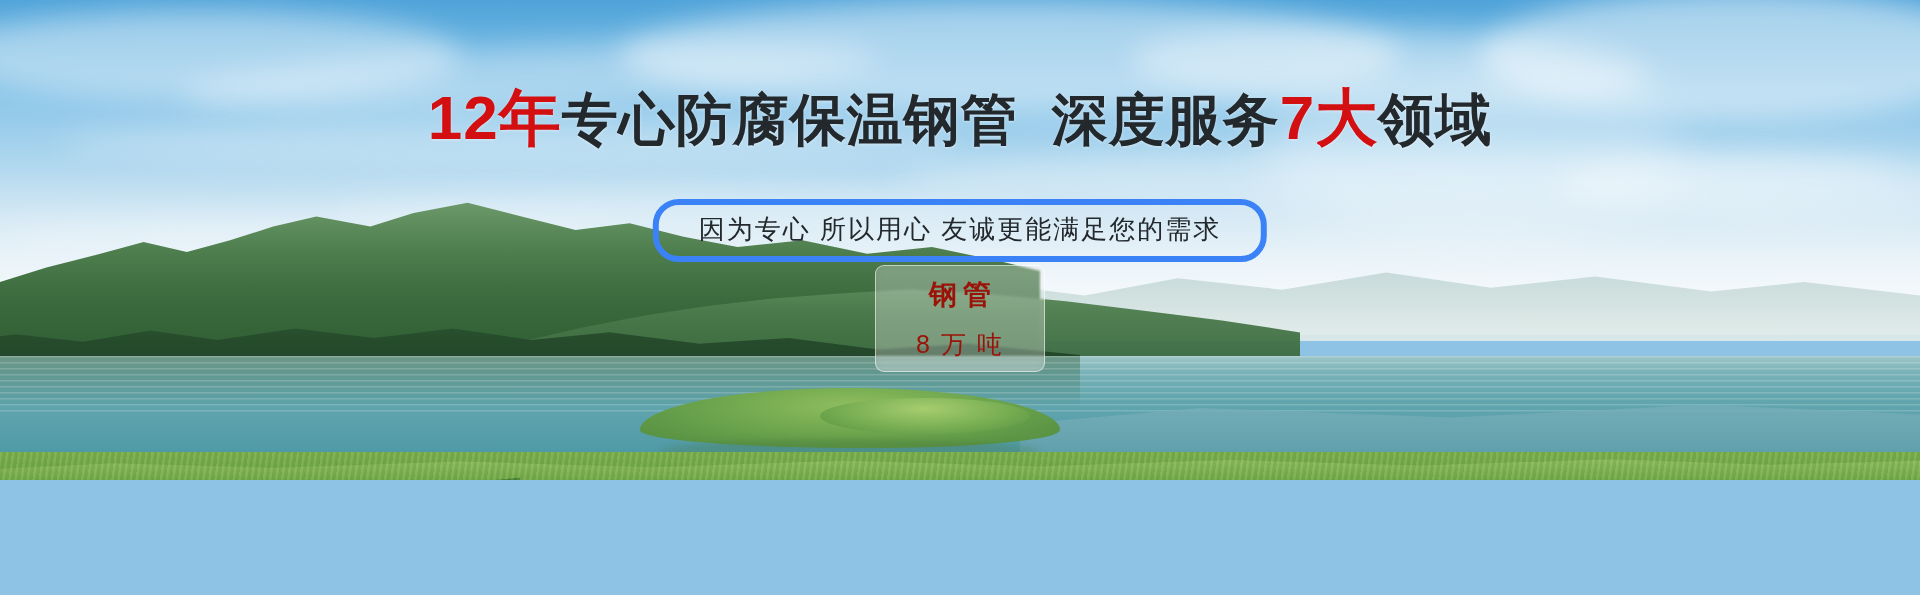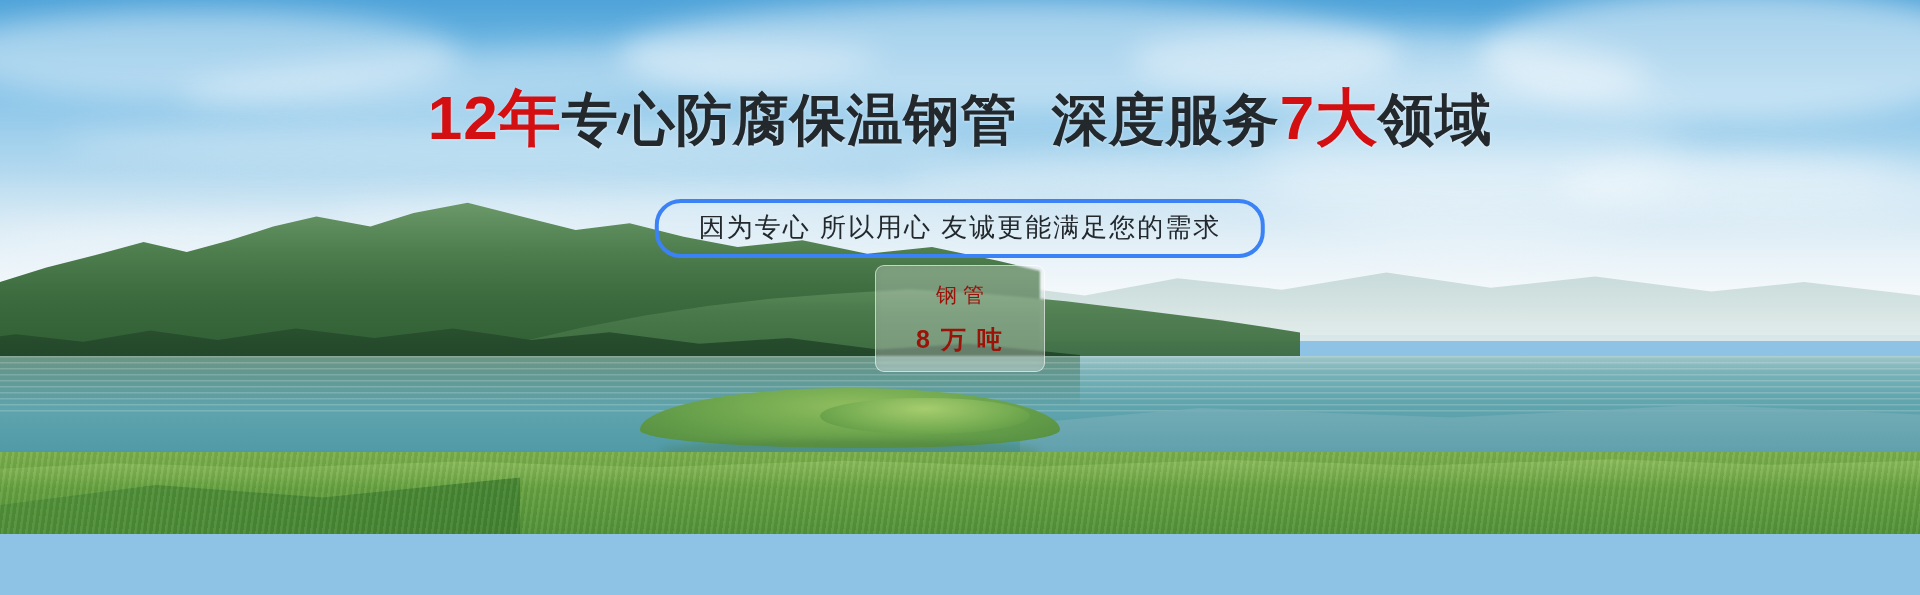--- a/index.html
+++ b/index.html
@@ -3,21 +3,21 @@
 <meta charset="utf-8">
 <title>Banner</title>
 <style>
   html,body{margin:0;padding:0;}
   body{
     width:1920px;height:595px;overflow:hidden;
     font-family:"Liberation Sans","DejaVu Sans",sans-serif;
     background:#8fc3e6;
   }
   #banner{
-    position:relative;width:1920px;height:534px;overflow:hidden;
+    position:relative;width:1920px;height:480px;overflow:hidden;
   }
 
   
   .scene{position:absolute;inset:0;overflow:hidden;}
 
   
   .sky{
     position:absolute;left:0;top:0;width:1920px;height:330px;
     background:
       linear-gradient(180deg,#4fa3d9 0%,#67b2e0 12%,#8cc6e9 30%,#b3d9ef 52%,
@@ -162,21 +162,21 @@
     line-height:60px;
     white-space:nowrap;
     text-shadow:0 1px 3px rgba(255,255,255,.45);
   }
   .headline .red{color:#d40f12;font-size:62px;}
   .headline .dark{color:#22282c;}
   .headline .gap{display:inline-block;width:34px;}
 
   .subpill{
     position:absolute;left:50%;top:199px;transform:translateX(-50%);
-    border:4px solid #3b82f6;
+    border:6px solid #3b82f6;
     border-radius:26px;
     padding:7px 40px 9px;
     font-size:26px;
     letter-spacing:2px;
     color:#22282c;
     white-space:nowrap;
     background:transparent;
   }
 
   .cards{
@@ -187,25 +187,25 @@
     width:168px;height:105px;
     border-radius:9px;
     background:rgba(255,255,255,.30);
     border:1px solid rgba(255,255,255,.55);
     display:flex;flex-direction:column;
     align-items:center;justify-content:center;
     box-shadow:0 1px 6px rgba(0,0,0,.06) inset;
     backdrop-filter:blur(1px);
   }
   .card .label{
-    font-size:21px;color:#9b1209;letter-spacing:6px;
-    text-indent:6px;font-weight:400;margin-bottom:14px;
+    font-size:28px;color:#9b1209;letter-spacing:6px;
+    text-indent:6px;font-weight:700;margin-bottom:14px;
   }
   .card .value{
-    font-size:25px;color:#9b1209;letter-spacing:2px;font-weight:700;
+    font-size:25px;color:#9b1209;letter-spacing:2px;font-weight:400;
     white-space:nowrap;
   }
   .card .value sup{font-size:15px;vertical-align:super;letter-spacing:0;}
 </style>
 </head>
 <body>
 
 <div id="banner">
 
   <div class="scene">

